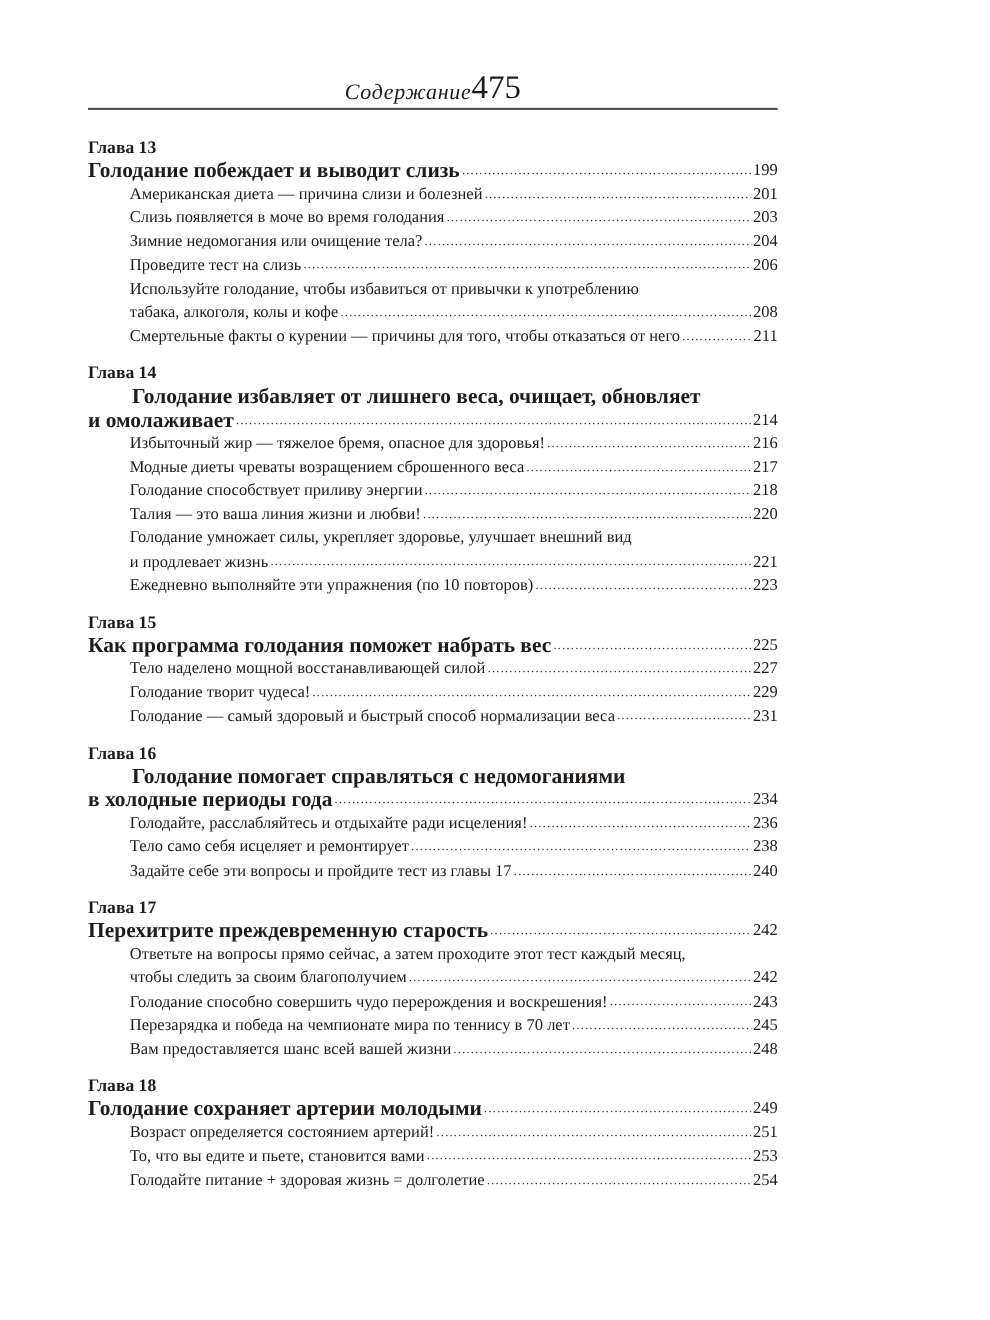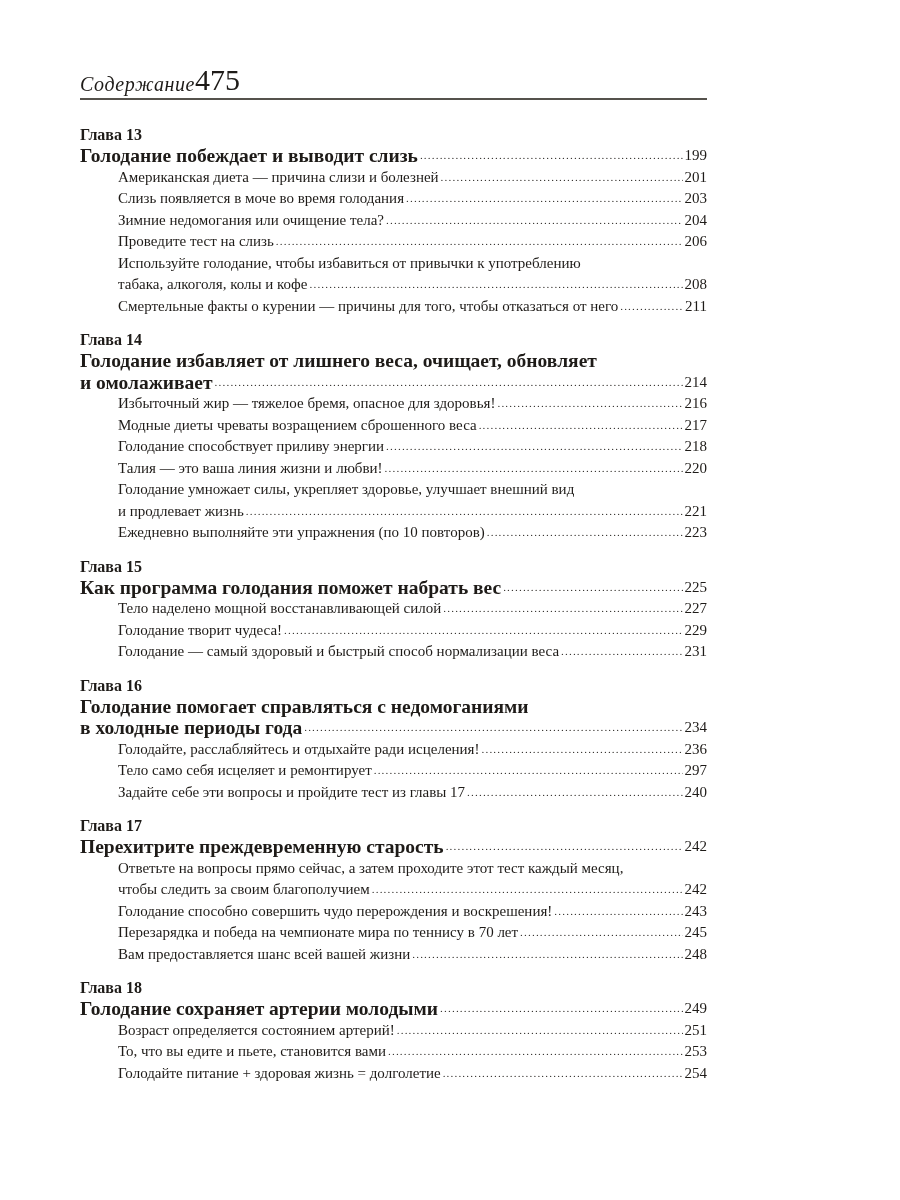--- a/index.html
+++ b/index.html
@@ -16,21 +16,21 @@
       color: #1e1b18;
     }
     .page {
       position: absolute;
       left: 80px;
       top: 62px;
       width: 627px;
     }
     .running-head {
       display: flex;
-      justify-content: flex-start;
+      justify-content: center;
       align-items: flex-end;
       height: 34px;
       border-bottom: 2px solid #55524c;
       padding-bottom: 2px;
     }
     .running-title {
       font-style: italic;
       font-size: 20px;
       letter-spacing: 0.6px;
       line-height: 1;
@@ -59,20 +59,21 @@
     }
     .chapter-title-row {
       font-weight: bold;
       font-size: 19.5px;
       line-height: 21.5px;
     }
     .chapter-title-line {
       font-weight: bold;
       font-size: 19.5px;
       line-height: 21.5px;
+      margin-left: 40px;
     }
     .entry-row {
       font-size: 15px;
       line-height: 21.5px;
       padding-left: 38px;
     }
     .entry-line {
       font-size: 15px;
       line-height: 21.5px;
       padding-left: 38px;
@@ -223,21 +224,21 @@
           <span class="page-ref">234</span>
         </div>
         <div class="entry-row">
           <span class="entry-text">Голодайте, расслабляйтесь и отдыхайте ради исцеления!</span>
           <span class="leader"></span>
           <span class="page-ref">236</span>
         </div>
         <div class="entry-row">
           <span class="entry-text">Тело само себя исцеляет и ремонтирует</span>
           <span class="leader"></span>
-          <span class="page-ref">297</span>
+          <span class="page-ref">238</span>
         </div>
         <div class="entry-row">
           <span class="entry-text">Задайте себе эти вопросы и пройдите тест из главы 17</span>
           <span class="leader"></span>
           <span class="page-ref">240</span>
         </div>
       </div>
       <div class="chapter">
         <div class="chapter-label">Глава 17</div>
         <div class="chapter-title-row">

